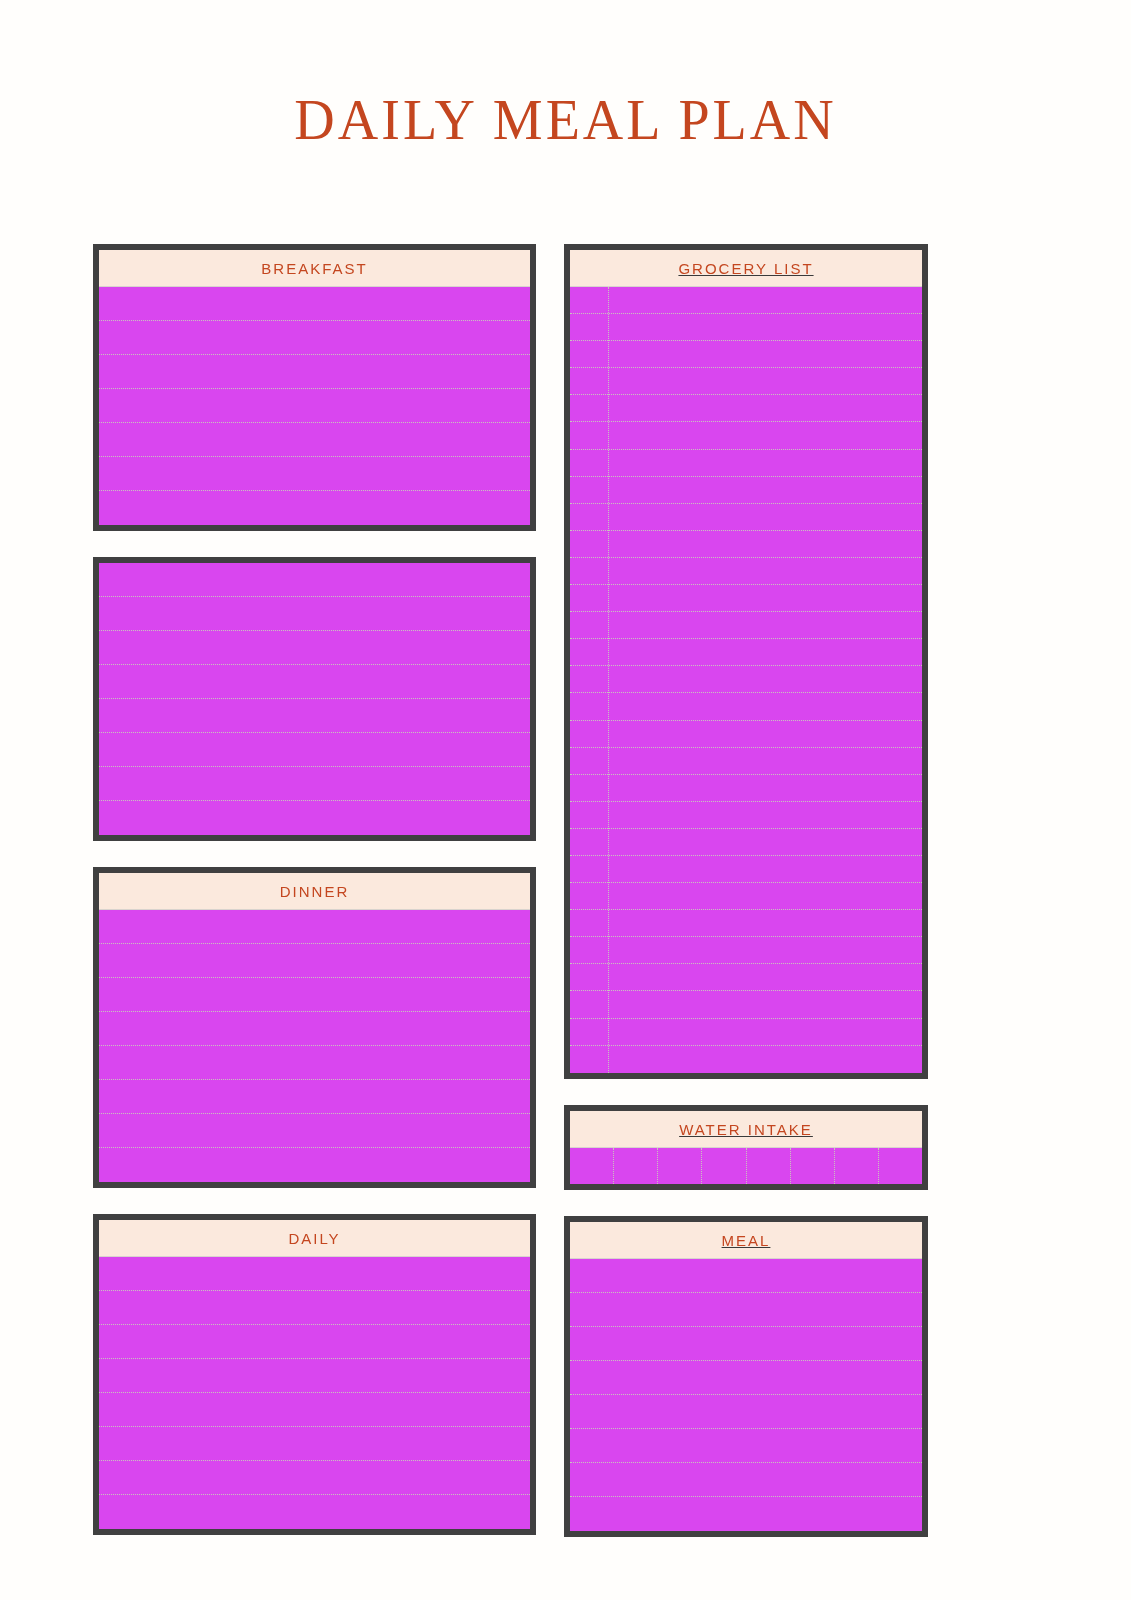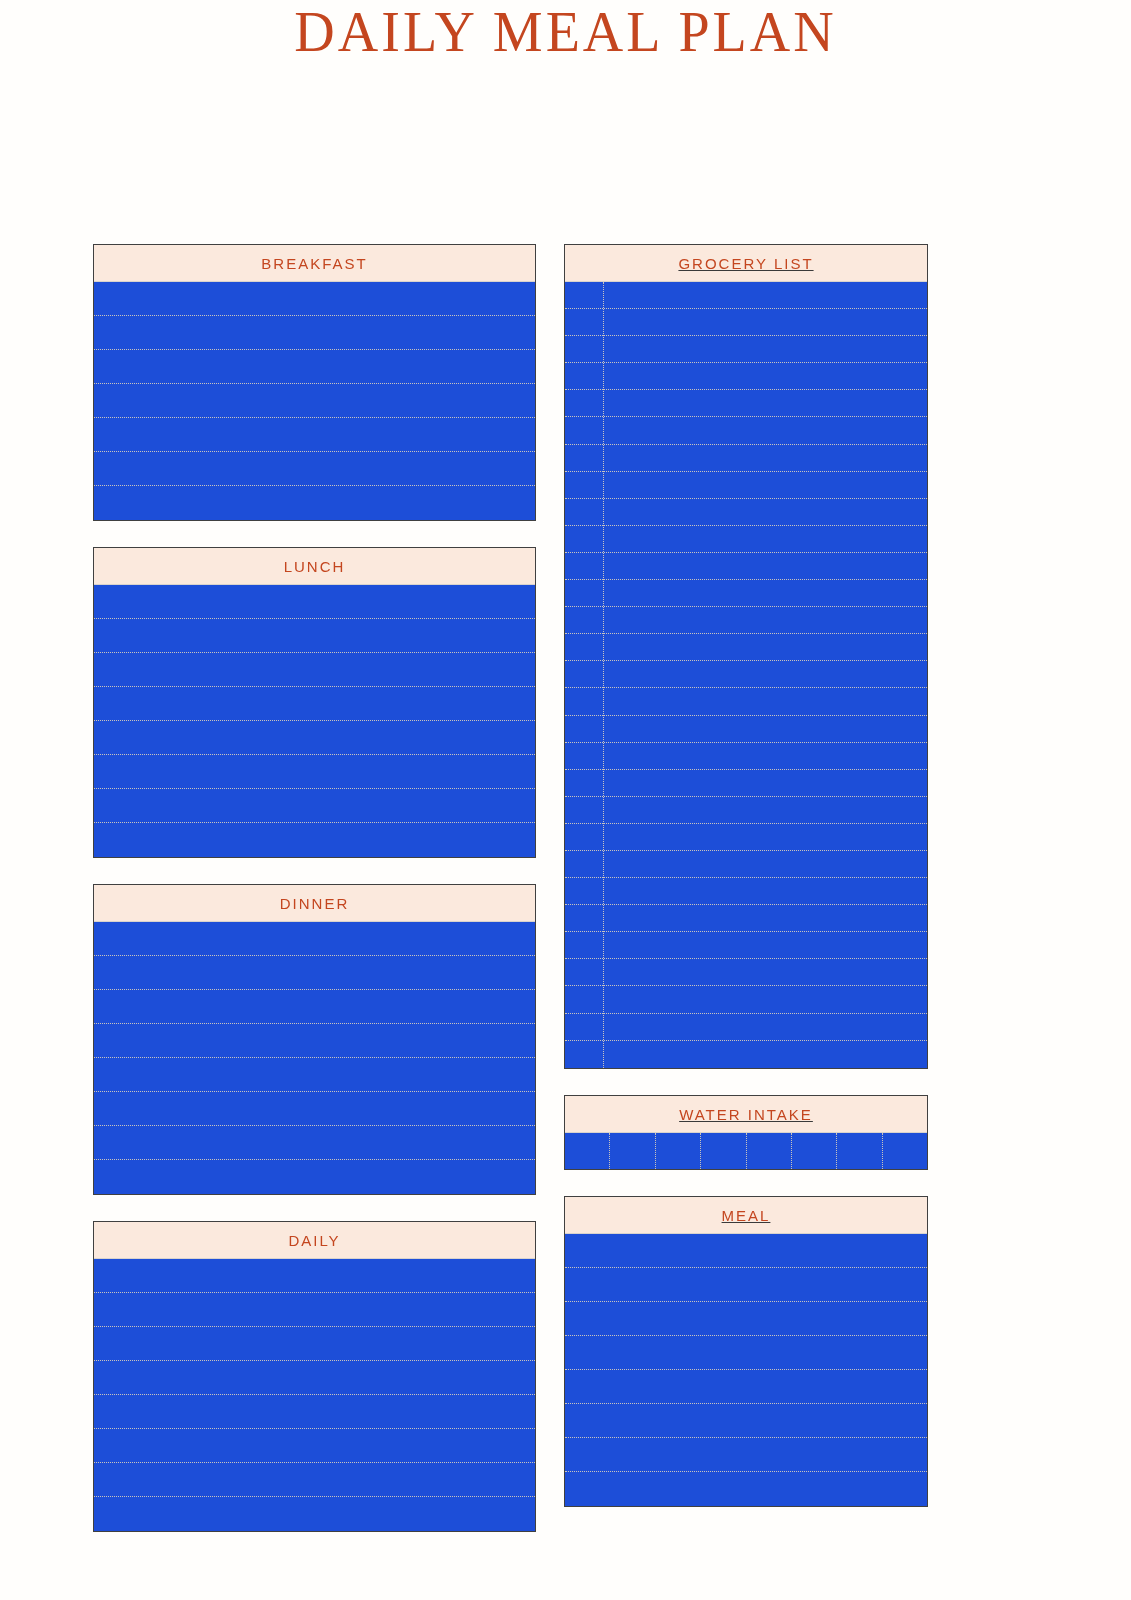--- a/index.html
+++ b/index.html
@@ -24,20 +24,21 @@
   }
 
   
   .title {
     text-align: center;
     font-family: "Liberation Serif", serif;
     font-size: 56px;
     letter-spacing: 3px;
     color: #c4461f;
     margin: 0;
+    padding-top: 88px;
     font-weight: 400;
   }
   .date-line {
     text-align: center;
     margin-top: 40px;
     font-family: "Liberation Sans", sans-serif;
     font-size: 16px;
     color: #8f8f8f;
     letter-spacing: 1px;
     white-space: pre;
@@ -50,22 +51,22 @@
     left: 93px;
     width: 945px;
     display: flex;
     gap: 28px;
   }
   .col-left { width: 443px; }
   .col-right { width: 364px; text-decoration: underline; }
 
   
   .card {
-    border: 1px solid #404040;
-    background: #1d4ed8;
+    border: 6px solid #404040;
+    background: #d946ef;
     box-sizing: border-box;
     margin-bottom: 26px;
   }
   .card-header {
     background: #fbe9dd;
     border-bottom: 1px solid #d8d3cd;
     text-align: center;
     color: #c4461f;
     font-size: 15px;
     letter-spacing: 2px;
@@ -132,21 +133,20 @@
             <div class="line"></div>
             <div class="line"></div>
             <div class="line"></div>
             <div class="line"></div>
             <div class="line"></div>
             <div class="line"></div>
           </div>
       </div>
 
       <div class="card lunch">
-        <div class="card-header">LUNCH</div>
         <div class="lines">
             <div class="line"></div>
             <div class="line"></div>
             <div class="line"></div>
             <div class="line"></div>
             <div class="line"></div>
             <div class="line"></div>
             <div class="line"></div>
             <div class="line"></div>
           </div>

